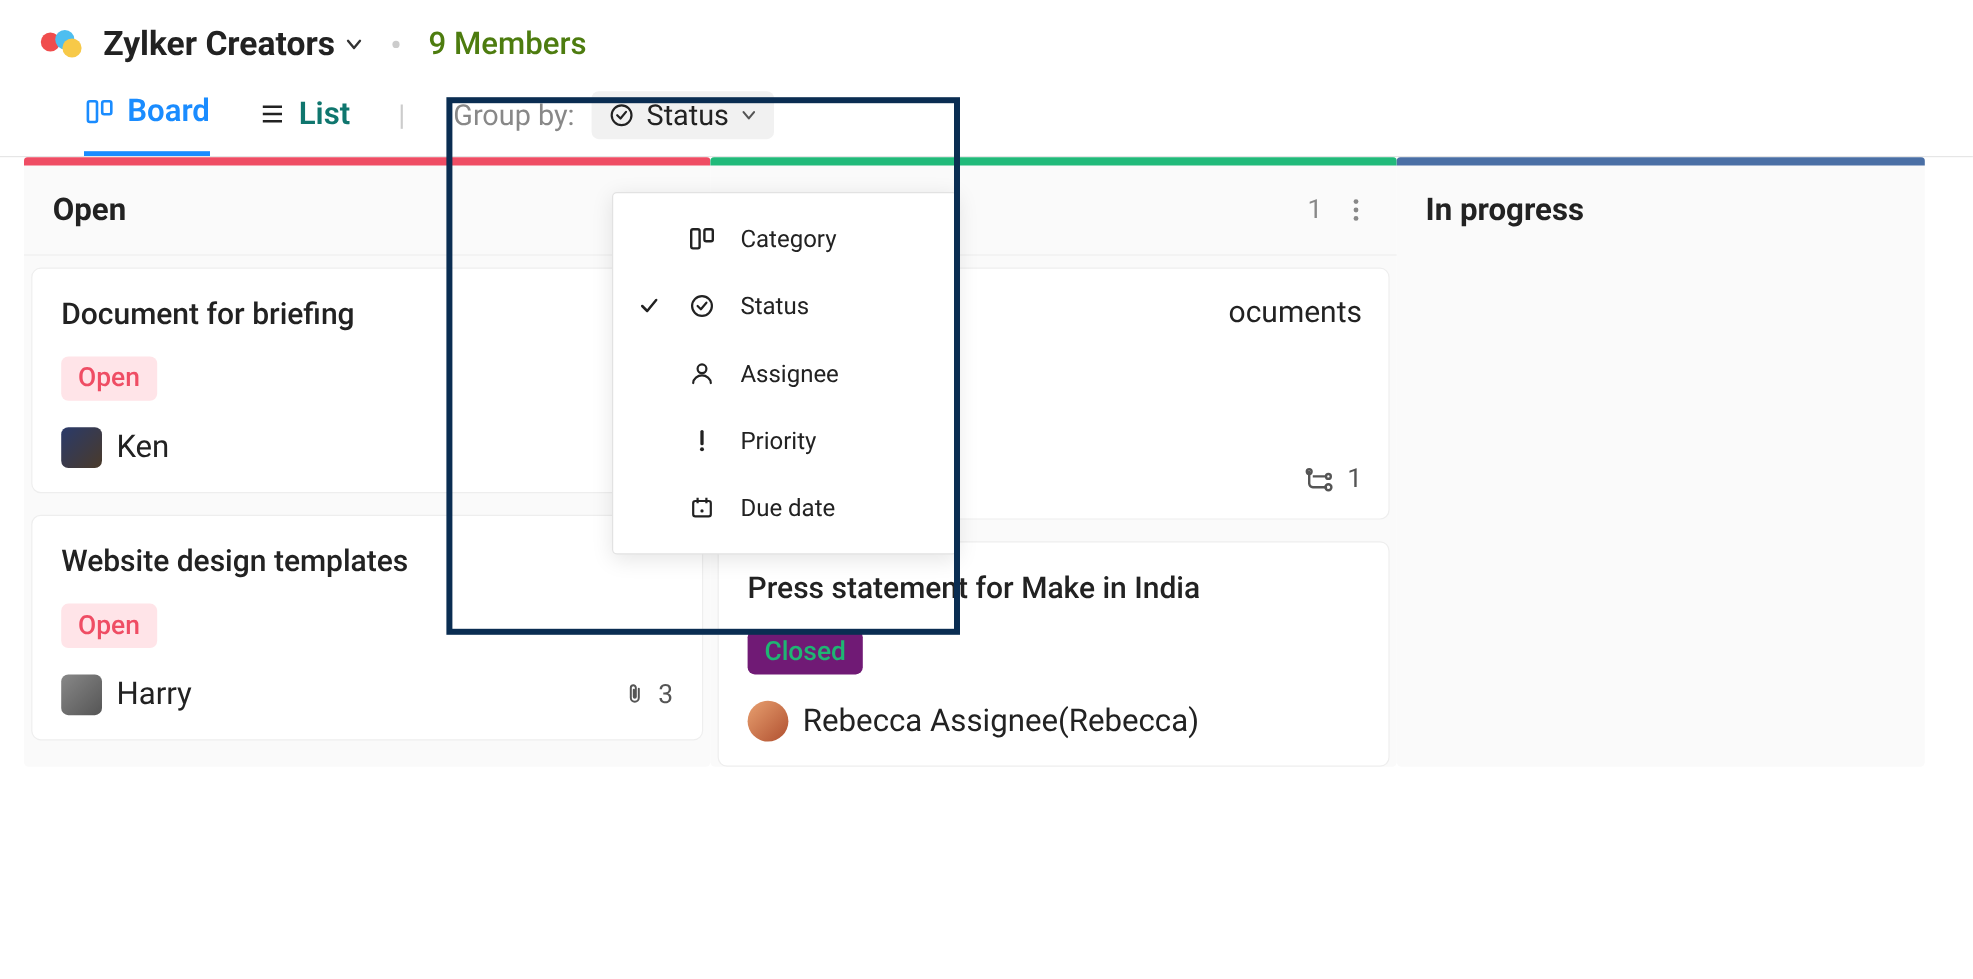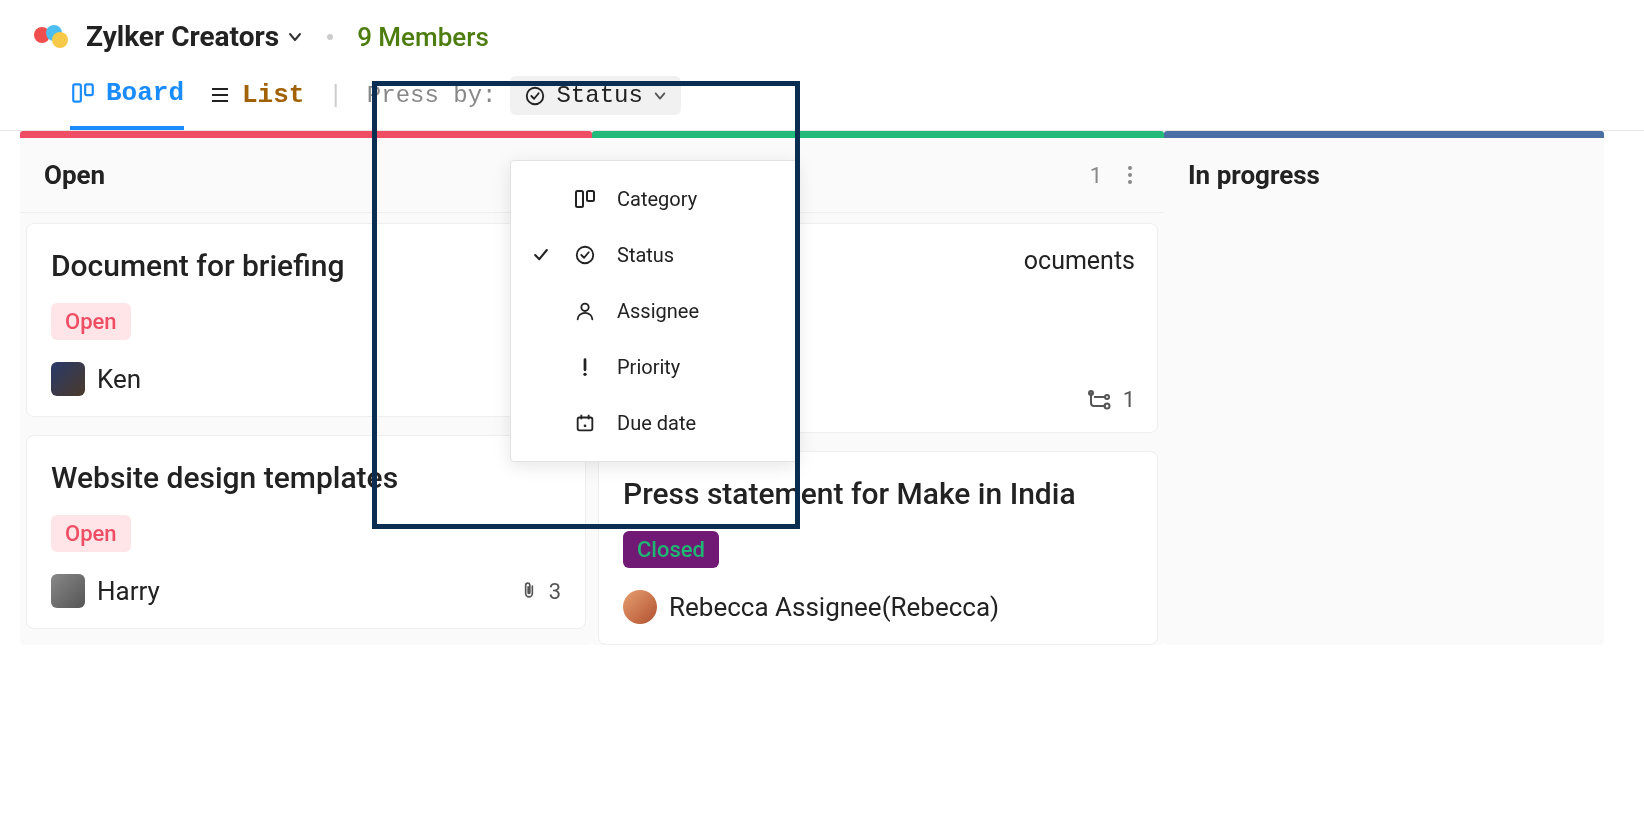--- a/index.html
+++ b/index.html
@@ -18,27 +18,26 @@
     display: inline-flex; align-items: center; justify-content: center;
   }
   .team-name { font-size: 28px; font-weight: 700; color: #222; display:flex; align-items:center; gap:8px; cursor:pointer; }
   .dot-sep { width: 6px; height: 6px; background: #ccc; border-radius: 50%; margin: 0 10px; }
   .members-link { font-size: 26px; font-weight: 500; color: #4d7c0f; cursor: pointer; }
 
   
   .viewbar {
     display: flex; align-items: center;
     padding: 24px 20px 0 70px;
-    gap: 24px;
+    gap: 40px;
     border-bottom: 1px solid #e6e6e6;
     height: 78px;
     position: relative;
-    font-family: Liberation Mono, monospace;
-  }
-  .view-tab { display:flex; align-items:center; gap:10px; font-size: 26px; font-weight:600; color:#a16207; cursor:pointer; padding-bottom: 18px; }
+  }
+  .view-tab { display:flex; align-items:center; gap:10px; font-size: 26px; font-weight:600; color:#0f766e; cursor:pointer; padding-bottom: 18px; }
   .view-tab.active { color:#1a8cff; border-bottom: 4px solid #1a8cff; }
   .view-sep { color:#ccc; font-size:24px; padding-bottom:16px; }
 
   .groupby-wrap {
     display:flex; align-items:center; gap: 14px; padding-bottom: 16px;
   }
   .groupby-label { font-size: 24px; color:#888; }
   .groupby-btn {
     display:flex; align-items:center; gap:10px;
     background:#f1f1f1; border-radius:6px; padding:6px 14px;
@@ -104,21 +103,21 @@
   .plus-btn, .kebab-btn { cursor:pointer; display:flex; }
 
   .cards { padding: 10px 0 0 0; display:flex; flex-direction:column; gap: 18px; }
   .card {
     margin: 0 6px;
     background:#fff;
     border:1px solid #eee;
     border-radius: 8px;
     padding: 24px 24px 20px 24px;
   }
-  .card-title { font-size: 30px; font-weight:500; color:#222; margin-bottom: 20px; }
+  .card-title { font-size: 25px; font-weight:500; color:#222; margin-bottom: 20px; }
   .status-chip {
     display:inline-block;
     font-size: 22px; font-weight:500;
     padding: 6px 14px; border-radius:6px;
     margin-bottom: 22px;
   }
   .chip-open { background:#ffe4e8; color:#ef4d64; }
   .chip-closed { background:#701a75; color:#1fb573; }
 
   .card-foot { display:flex; align-items:center; justify-content:space-between; }
@@ -173,21 +172,21 @@
       <svg width="24" height="24" viewBox="0 0 24 24">
           <line x1="4" y1="6" x2="20" y2="6" stroke="#222" stroke-width="2"></line>
           <line x1="4" y1="12" x2="20" y2="12" stroke="#222" stroke-width="2"></line>
           <line x1="4" y1="18" x2="20" y2="18" stroke="#222" stroke-width="2"></line>
         </svg>
     </span>
     <span>List</span>
   </div>
   <div class="view-sep">|</div>
   <div class="groupby-wrap">
-    <span class="groupby-label">Press by:</span>
+    <span class="groupby-label">Group by:</span>
     <div class="groupby-btn">
       <span>
         <svg width="22" height="22" viewBox="0 0 24 24">
             <circle cx="12" cy="12" r="9" fill="none" stroke="#222" stroke-width="2"></circle>
             <path d="M8 12l3 3 5-6" fill="none" stroke="#222" stroke-width="2" stroke-linecap="round" stroke-linejoin="round"></path>
           </svg>
       </span>
       <span>Status</span>
       <span>
         <svg width="14" height="14" viewBox="0 0 16 16">

